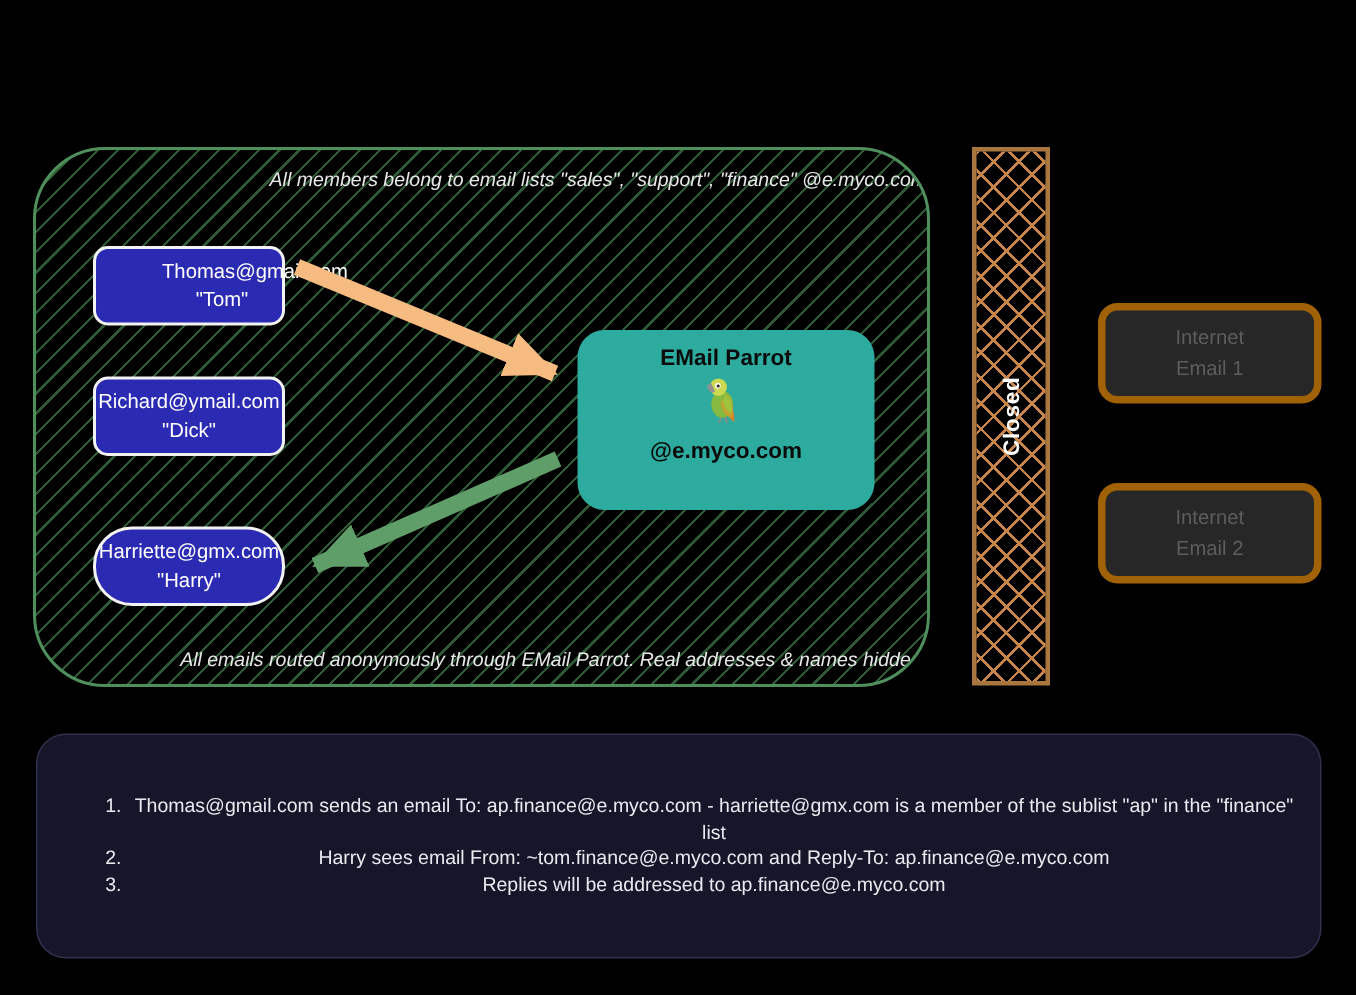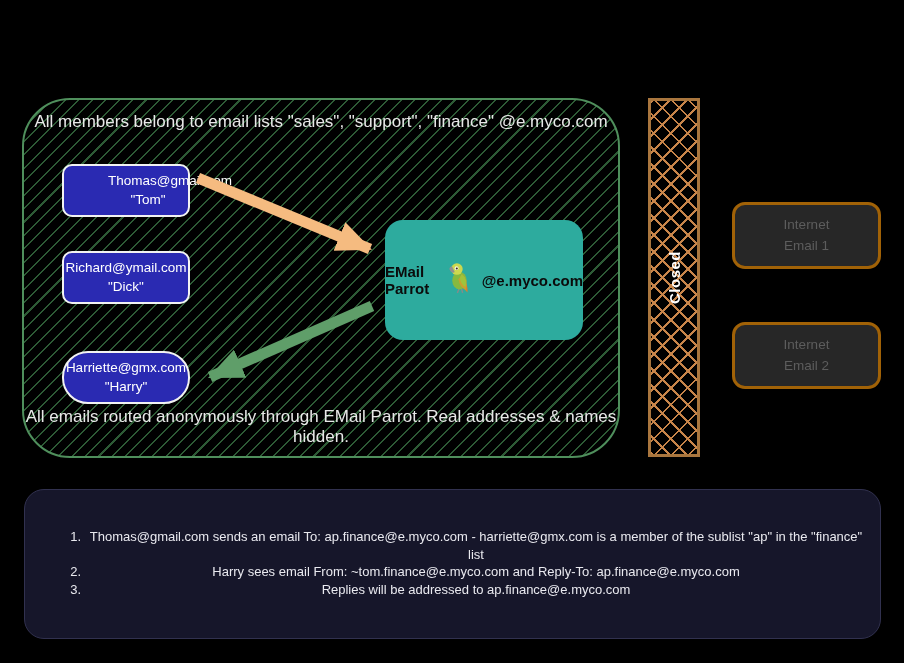--- a/index.html
+++ b/index.html
@@ -9,55 +9,55 @@
 
   
   .title { position:absolute; left:88px; top:25px; width:814px; text-align:center;
            color:#efefef; font-size:20px; font-weight:bold; line-height:24px; }
 
   
   .zone { position:absolute; left:22px; top:98px; width:598px; height:360px;
           border:2px solid #4f8f5c; border-radius:48px;
           background:repeating-linear-gradient(135deg, #2d5a35 0 1.5px, transparent 1.5px 9.5px);
           overflow:hidden; }
-  .zone-note { position:absolute; left:0; width:100%; text-align:center;
-               color:#e8e8e8; font-size:17px; }
+  .zone-note { position:absolute; left:0; width:100%; text-align:right;
+               color:#e8e8e8; font-style:italic; font-size:13px; }
   .zone-note.top { top:12px; }
   .zone-note.bottom { bottom:9px; }
 
   
   .member { position:absolute; left:38px; width:128px; height:53px;
             background:#2a2ab2; border:2px solid #f2f2f2; border-radius:10px;
             color:#fff; font-size:13.5px; line-height:1.4; text-align:center;
             display:flex; flex-direction:column; justify-content:center; }
   .member.m0 { top:64px;padding-left:44px; } .member.m1 { top:151px; } .member.m2 { top:251px;border-radius:26px; }
 
   
   .parrot-box { position:absolute; left:361px; top:120px; width:198px; height:120px;
                 background:#2dab9e; border-radius:18px; color:#0b0b0b;
-                display:flex; flex-direction:row; align-items:center; justify-content:center;
+                display:flex; flex-direction:column; align-items:center; justify-content:flex-start;
                 gap:3px; padding:10px 0; }
   .parrot-title, .parrot-domain { font-size:15px; font-weight:bold; }
 
   
   .arrows { position:absolute; left:0; top:0; width:904px; height:663px; pointer-events:none; }
 
   
   .barrier { position:absolute; left:648px; top:98px; width:52px; height:359px;
              border:3px solid #a9763e;
              background:
                repeating-linear-gradient(45deg,  #c8854a 0 1.8px, transparent 1.8px 12px),
                repeating-linear-gradient(135deg, #c8854a 0 1.8px, transparent 1.8px 12px);
              display:flex; align-items:center; justify-content:center; }
   .barrier-label { transform:rotate(-90deg); color:#fff; font-weight:bold; font-size:15px;
                    letter-spacing:0.5px; white-space:nowrap; }
 
   
   .inet { position:absolute; left:732px; width:149px; height:67px;
-          background:#272727; border:3px solid #a16207; border-radius:13px;
+          background:#272727; border:5px solid #a16207; border-radius:13px;
           color:#5d5d5d; font-size:13.5px; line-height:1.55; text-align:center;
           display:flex; flex-direction:column; justify-content:center; }
   .inet.i0 { top:202px; } .inet.i1 { top:322px; }
 
   
   .notes { position:absolute; left:24px; top:489px; width:857px; height:150px;
            background:#16162a; border:1.5px solid #31314f; border-radius:20px;
            padding:38px 14px 0 38px; color:#e9e9ef; font-size:13px; line-height:17.5px; }
   .note-row { display:flex; }
   .note-row .num { width:18px; flex:0 0 18px; text-align:right; margin-right:5px; }

